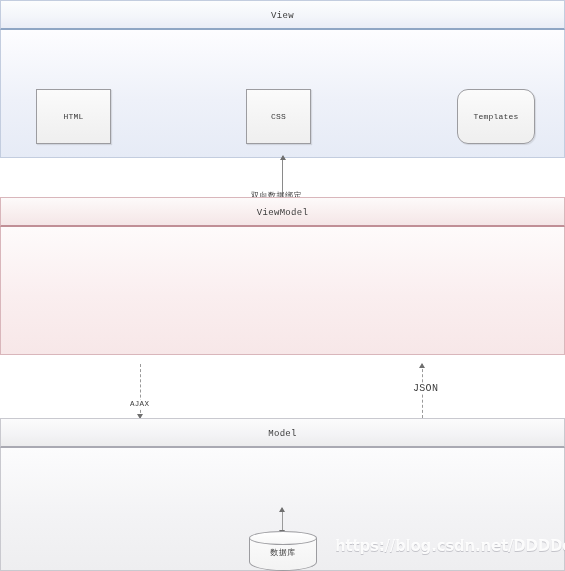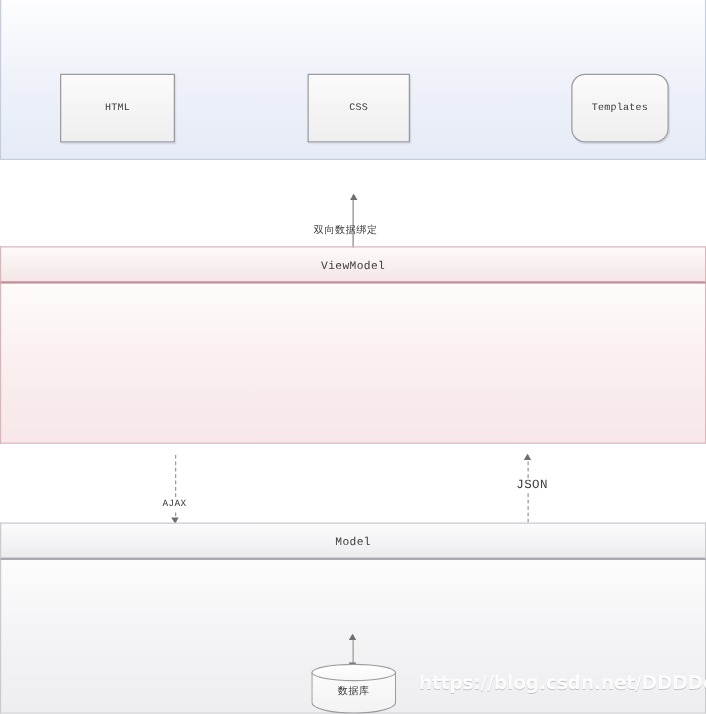--- a/index.html
+++ b/index.html
@@ -93,22 +93,22 @@
     box-shadow: 1px 1px 1px rgba(0,0,0,0.10);
     display: flex;
     align-items: center;
     justify-content: center;
     font-size: 8px;
     color: #3a3a3a;
     letter-spacing: 0.2px;
   }
 
   
-  #node-html      { left: 35px;  top: 59px;  width: 92px; height: 55px; margin-left: 12px; }
-  #node-css       { left: 245px; top: 59px;  width: 82px; height: 55px; }
+  #node-html      { left: 35px;  top: 59px;  width: 75px; height: 55px; }
+  #node-css       { left: 245px; top: 59px;  width: 65px; height: 55px; }
   #node-templates { left: 456px; top: 59px;  width: 78px; height: 55px; border-radius: 11px; }
 
   
   #node-javascript { left: 35px;  top: 275px; width: 75px; height: 55px; }
   #node-runtime    { left: 245px; top: 275px; width: 75px; height: 55px; }
   #node-compiler   { left: 456px; top: 275px; width: 78px; height: 55px; }
 
   
   .connector {
     position: absolute;
@@ -141,21 +141,21 @@
 
   .conn-label {
     position: absolute;
     font-size: 8px;
     color: #3c3c3c;
     white-space: nowrap;
     background: transparent;
   }
   #label-binding {
     left: 251px;
-    top: 178px;
+    top: 190px;
     font-family: Liberation Sans, sans-serif;
     font-size: 8px;
     letter-spacing: 0.5px;
   }
 
   
   #conn-ajax {
     left: 140px;
     top: 364px;
     width: 1px;
@@ -263,20 +263,21 @@
     white-space: nowrap;
     pointer-events: none;
   }
 </style>
 </head>
 <body>
 
 <div id="diagram">
 
   <section class="layer" id="layer-view">
+    <div class="layer-header">View</div>
     <div class="layer-body">
 
       <div class="node" id="node-html">
         <span>HTML</span>
       </div>
 
       <div class="node" id="node-css">
         <span>CSS</span>
       </div>
 

